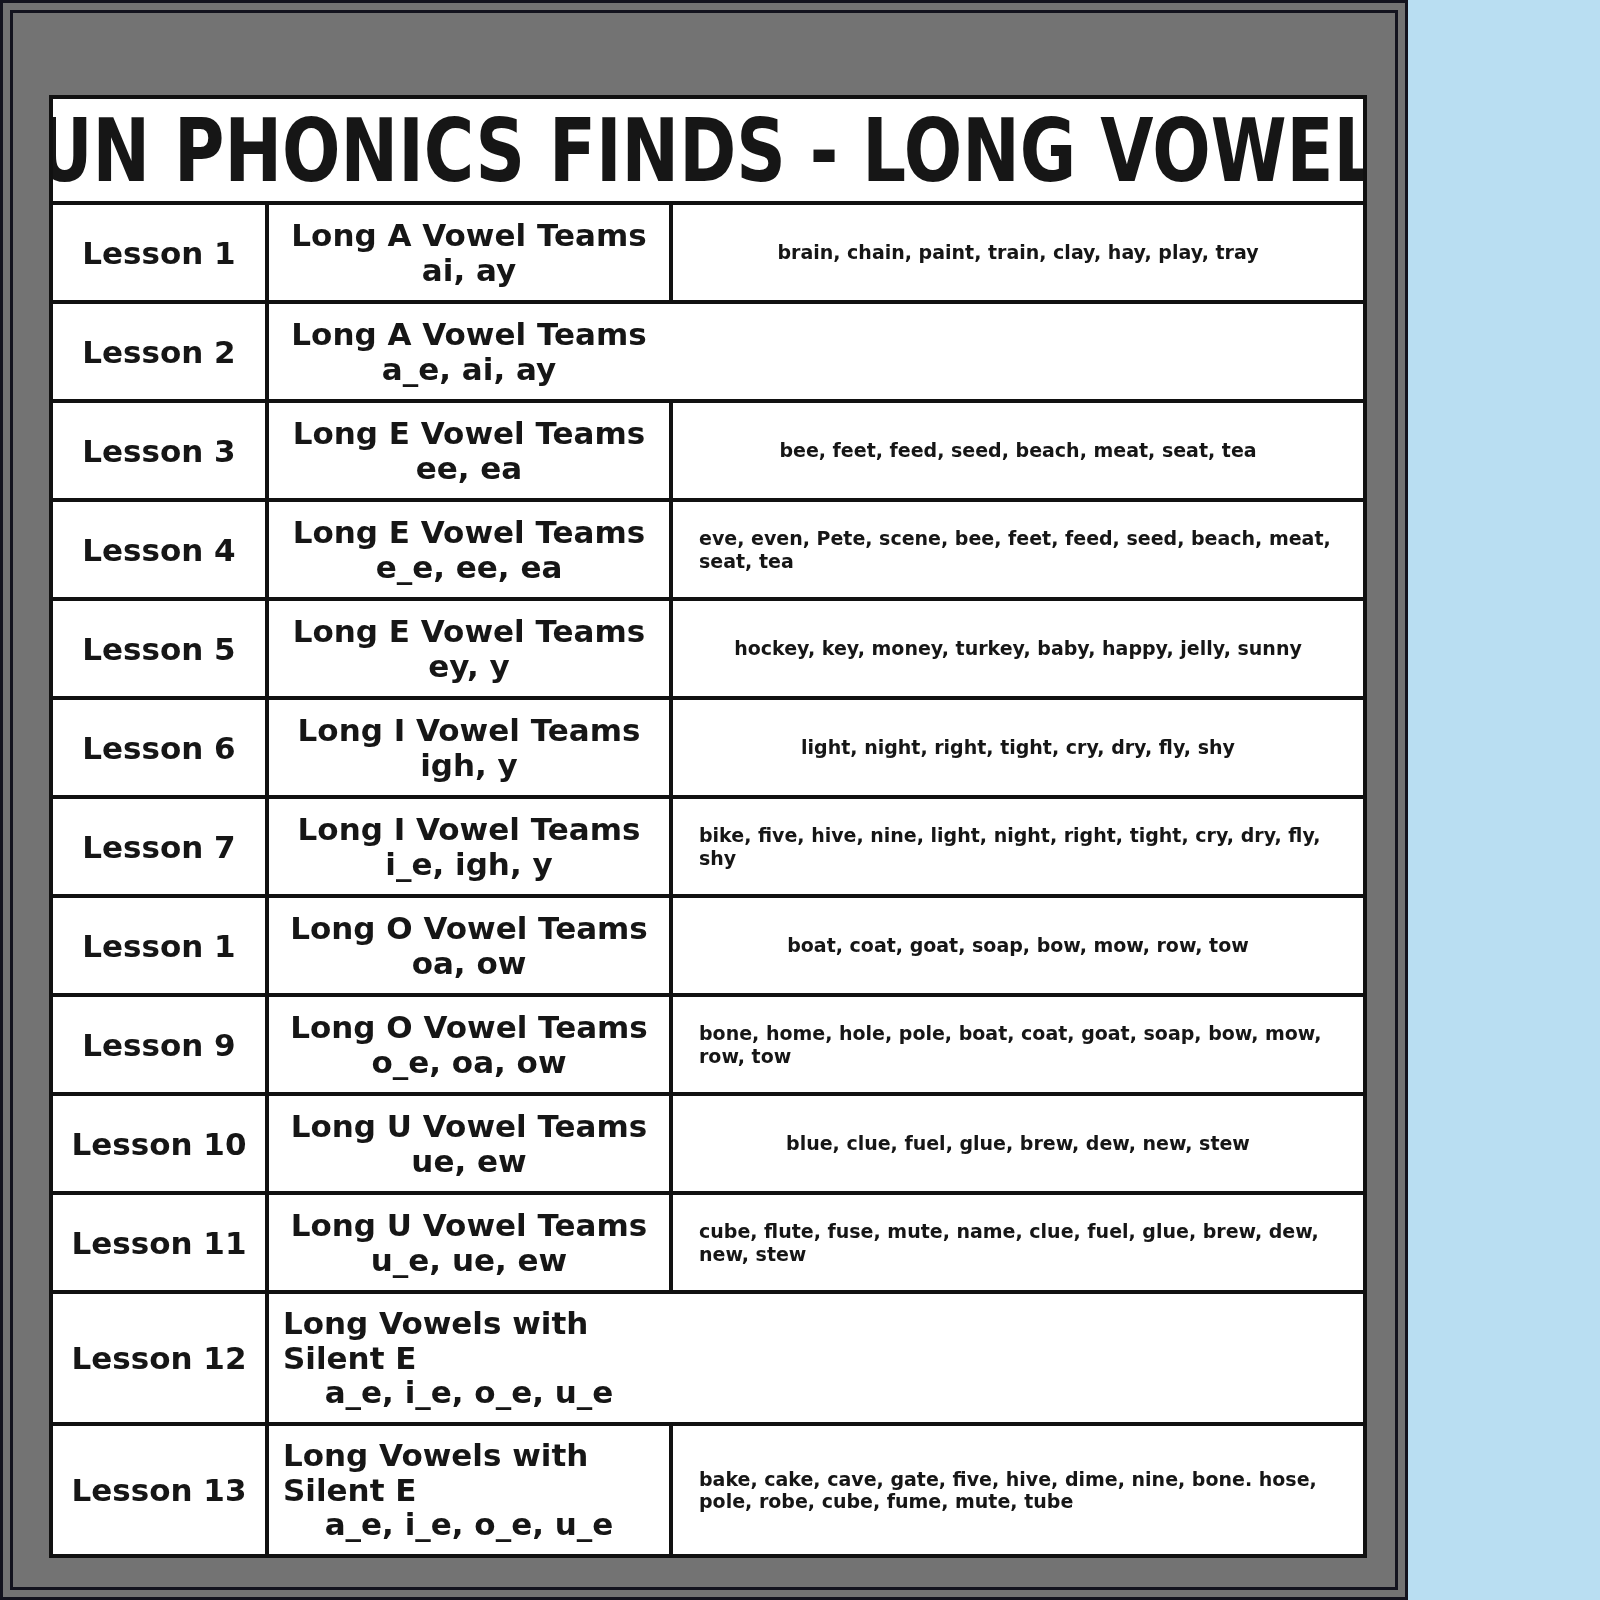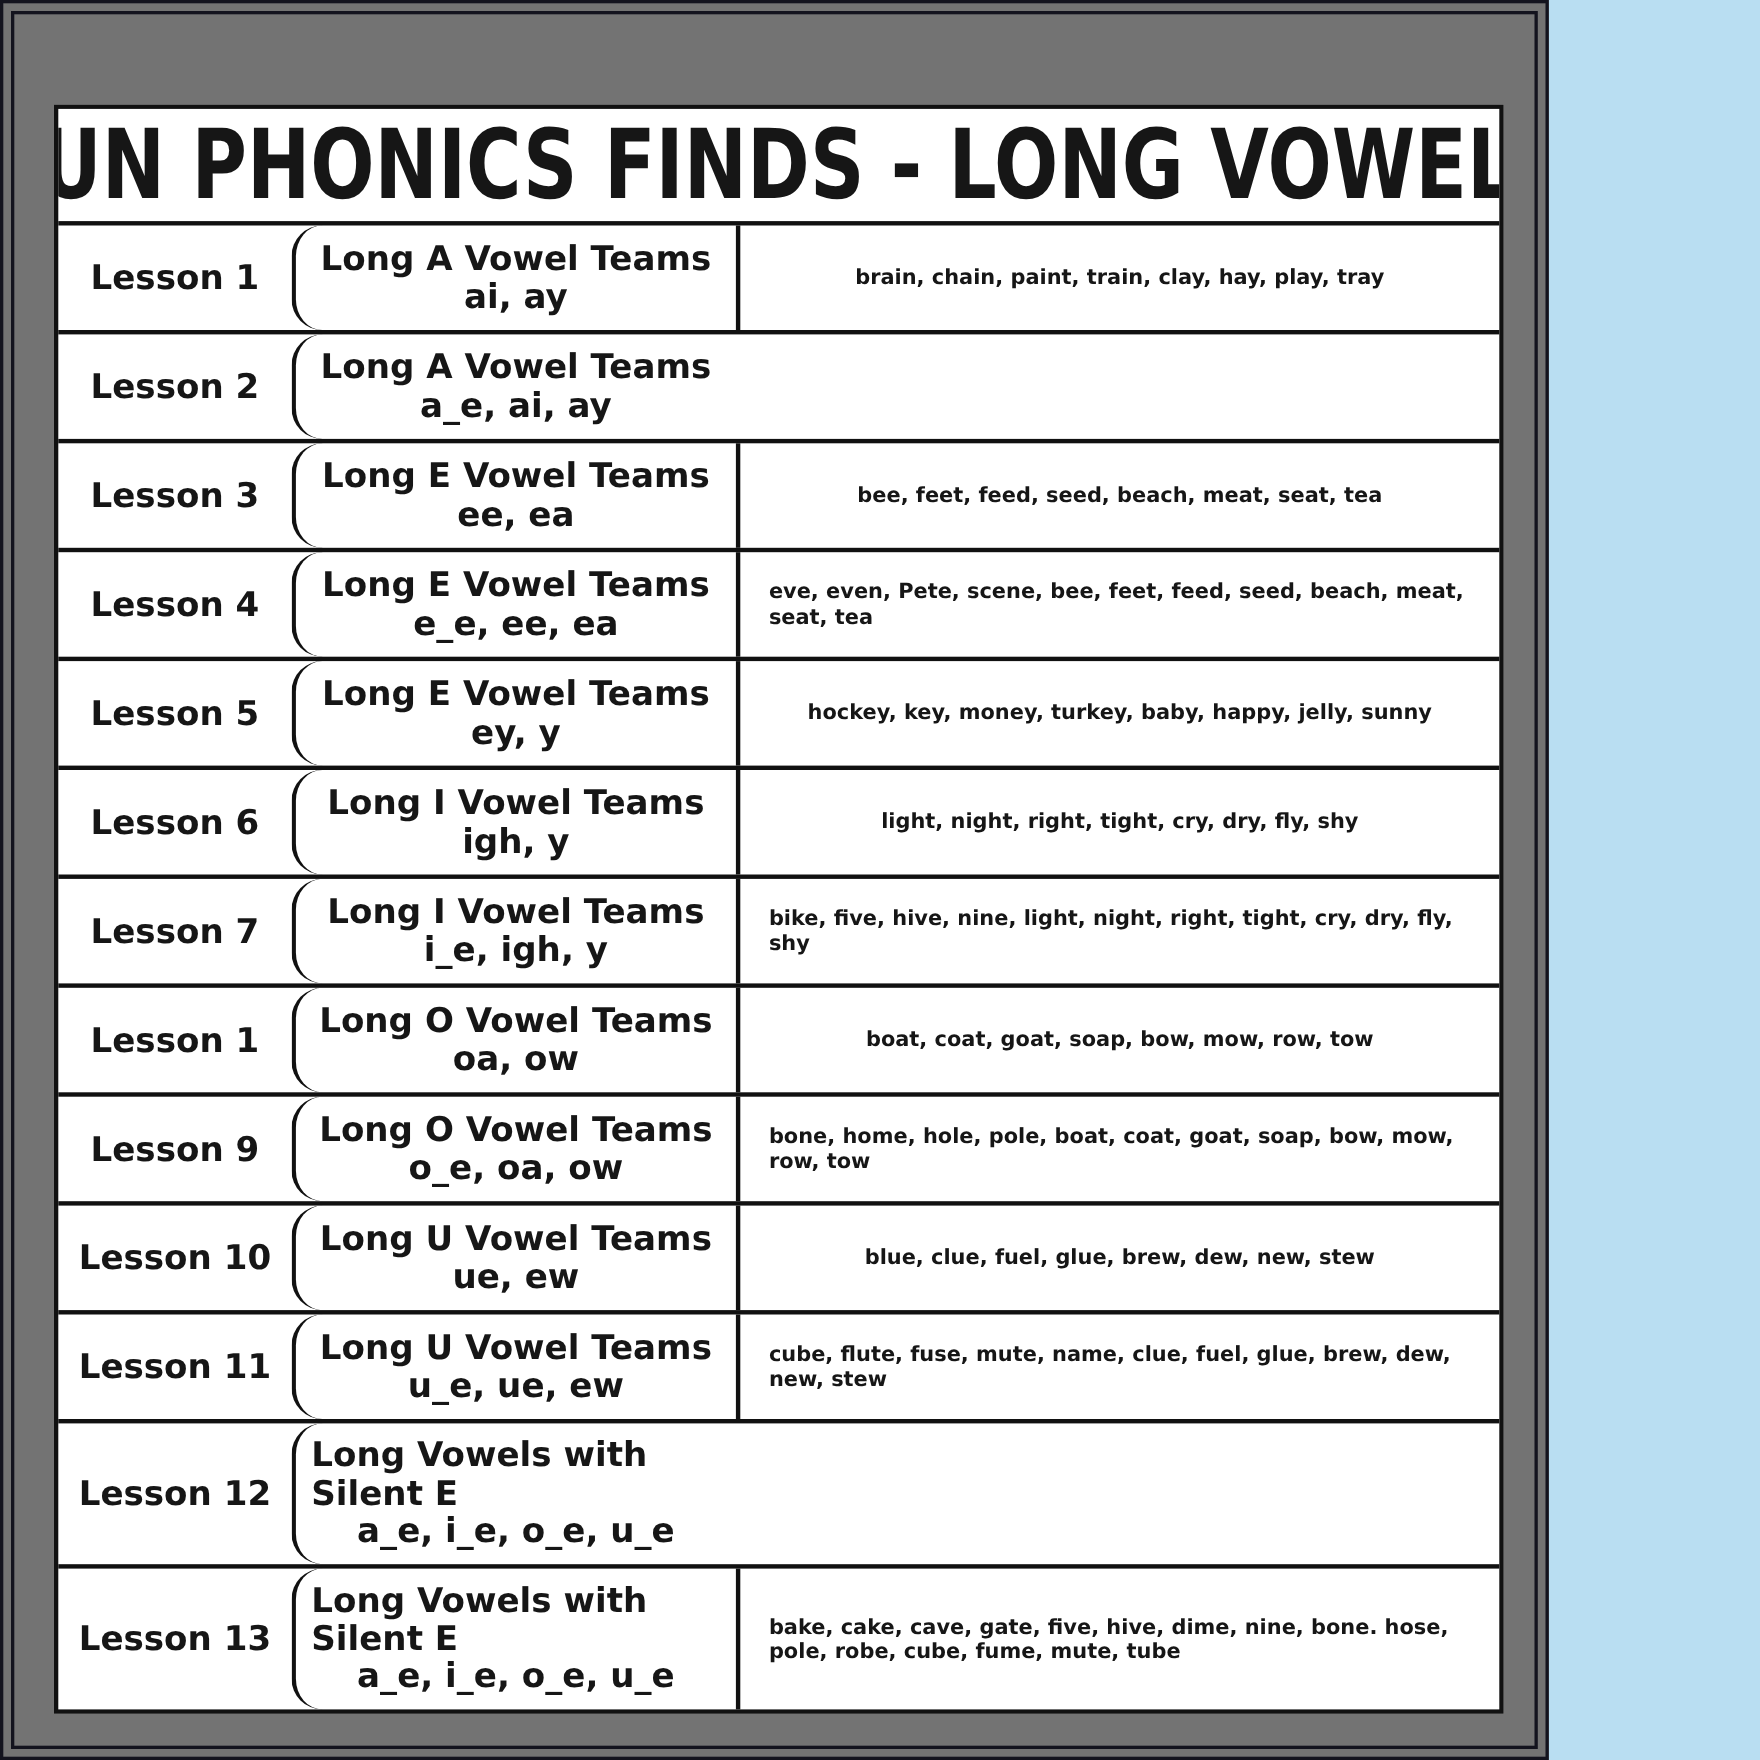--- a/index.html
+++ b/index.html
@@ -70,21 +70,20 @@
     font-weight: bold;
   }
   .c-team {
     width: 404px;
     flex: 0 0 404px;
     border-left: 4px solid #111111;
     font-size: 31px;
     font-weight: bold;
     line-height: 1.12;
     padding: 4px 14px;
-    border-radius: 28px;
   }
   .c-words {
     flex: 1 1 auto;
     border-left: 4px solid #111111;
     font-size: 19px;
     font-weight: bold;
     line-height: 1.18;
     padding: 4px 26px;
   }
   

